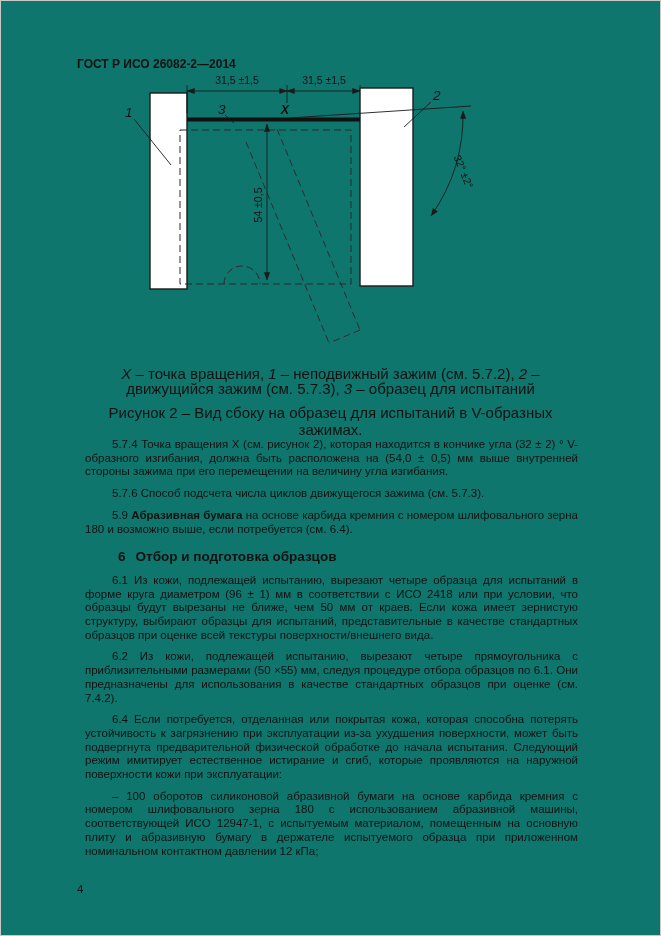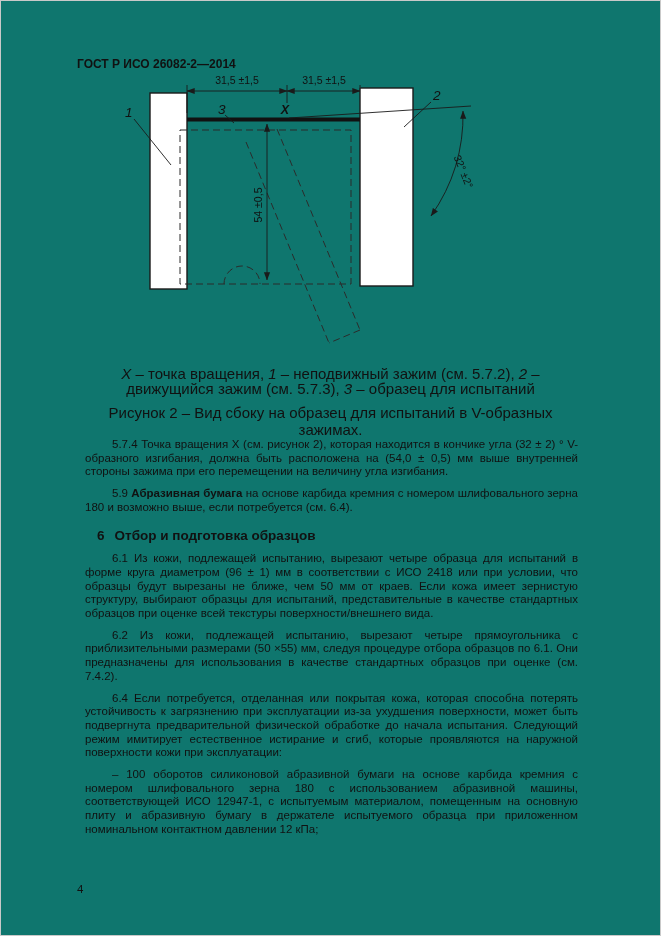--- a/index.html
+++ b/index.html
@@ -28,21 +28,21 @@
     position:absolute; left:76px; right:76px; top:403px;
     text-align:center; font-size:15px;
   }
   .body-text {
     position:absolute; left:76px; right:74px; top:429px;
     font-size:11.5px; line-height:13.7px; text-align:justify;
   }
   .body-text p { margin:8px; text-indent:27px; }
   .section-heading {
     font-size:13.5px; font-weight:bold;
-    margin:14px 0 10px 20px;
+    margin:14px 0 10px 41px;
   }
   .hgap { display:inline-block; width:10px; }
   .term { font-weight:bold; }
   .page-num { position:absolute; left:76px; top:882px; font-size:11.5px; }
 </style>
 </head>
 <body>
 
 <div class="page">
 
@@ -98,20 +98,21 @@
       <text x="199" y="41" font-size="13.5" font-style="italic" fill="#111">3</text>
     </svg>
   </div>
 
   <div class="fig-caption"><span class="it">X</span><span> –  точка вращения, </span><span class="it">1</span><span> – неподвижный зажим (см. 5.7.2),  </span><span class="it">2</span><span> – движущийся зажим (см. 5.7.3), </span><span class="it">3</span><span> – образец для испытаний</span></div>
 
   <div class="fig-title">Рисунок 2 – Вид сбоку на образец для испытаний в V-образных зажимах.</div>
 
   <div class="body-text">
     <p>5.7.4  Точка вращения X (см. рисунок 2), которая находится в кончике угла (32 ± 2) °  V-образного изгибания, должна быть расположена на (54,0 ± 0,5) мм выше внутренней стороны зажима при его перемещении на величину угла изгибания.</p>
+    <p>5.7.6 Способ подсчета числа циклов движущегося зажима (см. 5.7.3).</p>
     <p><span>5.9</span> <span class="term">Абразивная бумага</span><span> на основе карбида кремния с номером шлифовального зерна 180 и возможно выше, если потребуется (см. 6.4).</span></p>
 
     <h2 class="section-heading"><span>6</span><span class="hgap"></span><span>Отбор и подготовка образцов</span></h2>
 
     <p>6.1 Из кожи, подлежащей испытанию, вырезают четыре образца для испытаний в форме круга диаметром (96 ± 1) мм в соответствии с ИСО 2418 или при условии, что образцы будут вырезаны не ближе, чем 50 мм от краев. Если кожа имеет зернистую структуру, выбирают образцы для испытаний, представительные в качестве стандартных образцов при оценке всей текстуры поверхности/внешнего вида.</p>
     <p>6.2 Из кожи, подлежащей испытанию, вырезают четыре прямоугольника с приблизительными размерами (50 ×55) мм, следуя процедуре отбора образцов по 6.1. Они предназначены для использования в качестве стандартных образцов при оценке (см. 7.4.2).</p>
     <p>6.4 Если потребуется, отделанная или покрытая кожа, которая способна потерять устойчивость к загрязнению при эксплуатации из-за ухудшения поверхности, может быть подвергнута предварительной физической обработке до начала испытания. Следующий режим имитирует естественное истирание и сгиб, которые проявляются на наружной поверхности кожи при эксплуатации:</p>
     <p>– 100 оборотов силиконовой абразивной бумаги на основе карбида кремния с номером шлифовального зерна 180 с использованием абразивной машины, соответствующей ИСО 12947-1, с испытуемым материалом, помещенным на основную плиту и абразивную бумагу в держателе испытуемого образца при приложенном номинальном контактном давлении 12 кПа;</p>
   </div>
 

